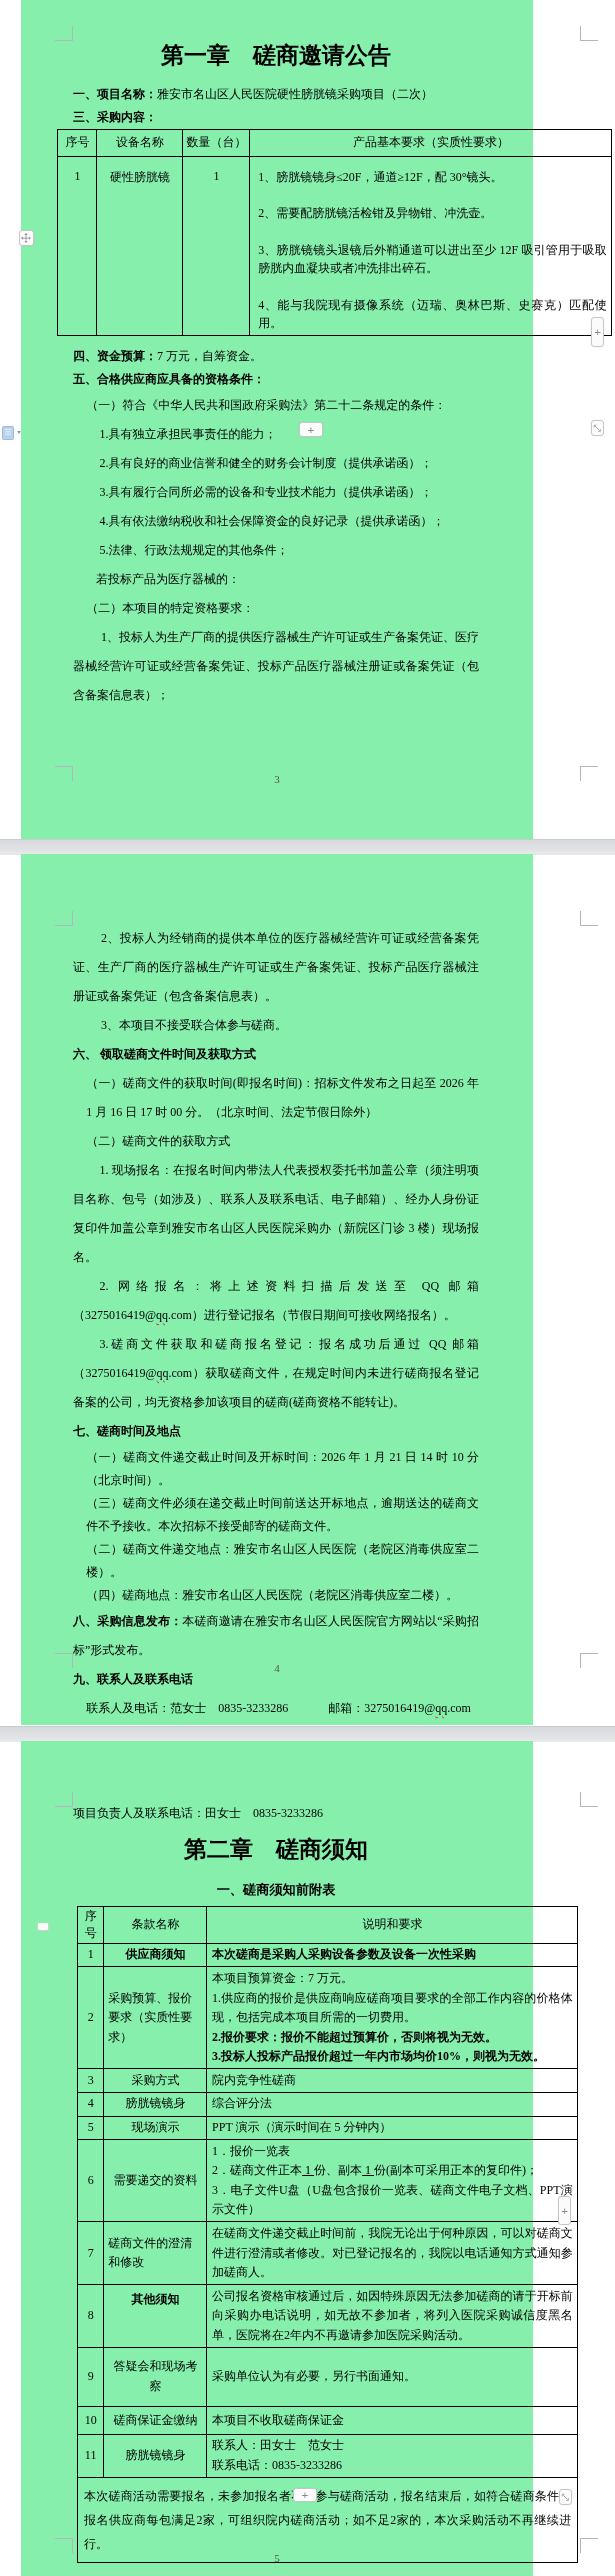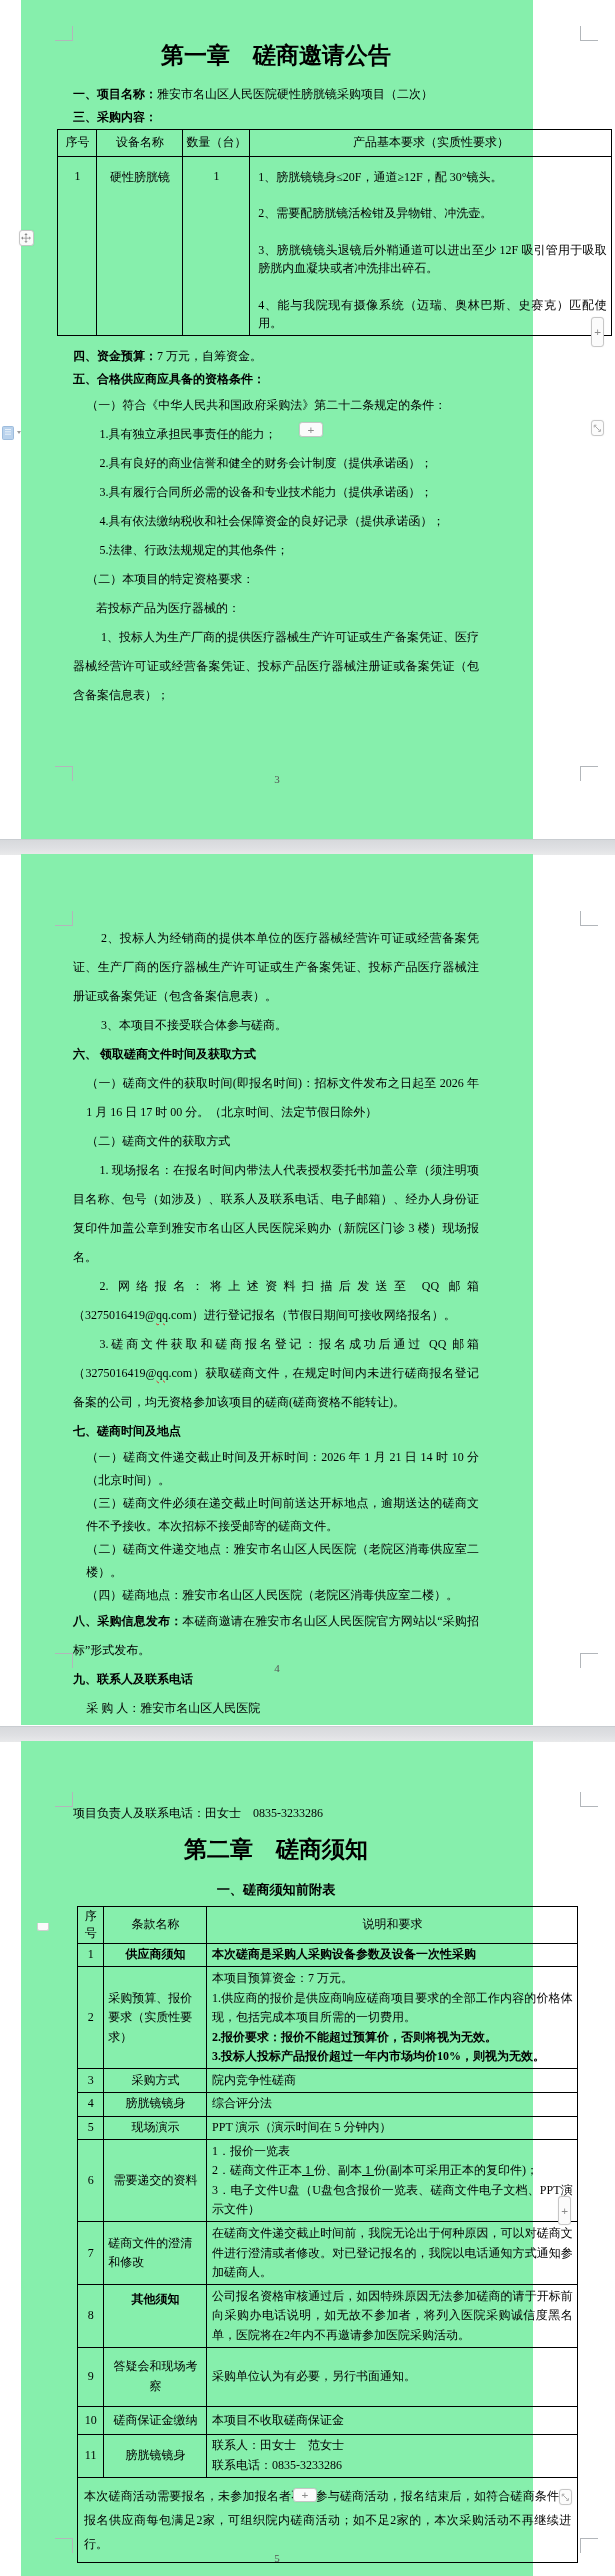--- a/index.html
+++ b/index.html
@@ -108,22 +108,22 @@
         </table>
 
       <div class="ln tight" style="margin-top:9.3px;"><span class="h">四、资金预算：</span><span>7 万元，自筹资金。</span></div>
       <div class="ln tight h">五、合格供应商应具备的资格条件：</div>
       <div class="ln i1">（一）符合《中华人民共和国政府采购法》第二十二条规定的条件：</div>
       <div class="ln i2p">1.具有独立承担民事责任的能力；</div>
       <div class="ln i2p">2.具有良好的商业信誉和健全的财务会计制度（提供承诺函）；</div>
       <div class="ln i2p">3.具有履行合同所必需的设备和专业技术能力（提供承诺函）；</div>
       <div class="ln i2p">4.具有依法缴纳税收和社会保障资金的良好记录（提供承诺函）；</div>
       <div class="ln i2p">5.法律、行政法规规定的其他条件；</div>
+      <div class="ln i15">若投标产品为医疗器械的：</div>
       <div class="ln i1">（二）本项目的特定资格要求：</div>
-      <div class="ln i15">若投标产品为医疗器械的：</div>
       <div class="ln ind2">1、投标人为生产厂商的提供医疗器械生产许可证或生产备案凭证、医疗器械经营许可证或经营备案凭证、投标产品医疗器械注册证或备案凭证（包含备案信息表）；</div>
     </div>
     <div class="footer" style="top:773px;">3</div>
   </div>
 
   <div class="band" style="top:839px;"></div>
 
   <div class="page" style="top:854px;height:871px;">
     <div class="mark tl" style="left:34px;top:57px;"></div>
     <div class="mark tr" style="left:559px;top:57px;"></div>
@@ -139,21 +139,20 @@
       <div class="ln i2p">1. 现场报名：在报名时间内带法人代表授权委托书加盖公章（须注明项目名称、包号（如涉及）、联系人及联系电话、电子邮箱）、经办人身份证复印件加盖公章到雅安市名山区人民医院采购办（新院区门诊 3 楼）现场报名。</div>
       <div class="ln i2p"><span>2. 网络报名：将上述资料扫描后发送至 QQ 邮箱（3275016419@</span><span class="wavy">qq</span><span>.com）进行登记报名（节假日期间可接收网络报名）。</span></div>
       <div class="ln i2p"><span>3.磋商文件获取和磋商报名登记：报名成功后通过 QQ 邮箱（3275016419@</span><span class="wavy">qq</span><span>.com）获取磋商文件，在规定时间内未进行磋商报名登记备案的公司，均无资格参加该项目的磋商(磋商资格不能转让)。</span></div>
       <div class="ln h">七、磋商时间及地点</div>
       <div class="ln tight i1">（一）磋商文件递交截止时间及开标时间：2026 年 1 月 21 日 14 时 10 分（北京时间）。</div>
       <div class="ln tight i1">（三）磋商文件必须在递交截止时间前送达开标地点，逾期送达的磋商文件不予接收。本次招标不接受邮寄的磋商文件。</div>
       <div class="ln tight i1">（二）磋商文件递交地点：雅安市名山区人民医院（老院区消毒供应室二楼）。</div>
       <div class="ln tight i1">（四）磋商地点：雅安市名山区人民医院（老院区消毒供应室二楼）。</div>
       <div class="ln"><span class="h">八、采购信息发布：</span><span>本磋商邀请在雅安市名山区人民医院官方网站以“采购招标”形式发布。</span></div>
       <div class="ln h">九、联系人及联系电话</div>
-      <div class="ln i1">采 购 人：雅安市名山区人民医院</div>
       <div class="ln i1"><span>联系人及电话：范女士　0835-3233286</span><span style="display:inline-block;width:40px;"></span><span>邮箱：</span><span><span>3275016419@</span><span class="wavy">qq</span><span>.com</span></span></div>
     </div>
     <div class="footer" style="top:808px;">4</div>
   </div>
 
   <div class="band" style="top:1726px;"></div>
 
   <div class="page" style="top:1741px;height:835px;">
     <div class="mark tl" style="left:34px;top:51px;"></div>
     <div class="mark tr" style="left:559px;top:51px;"></div>

